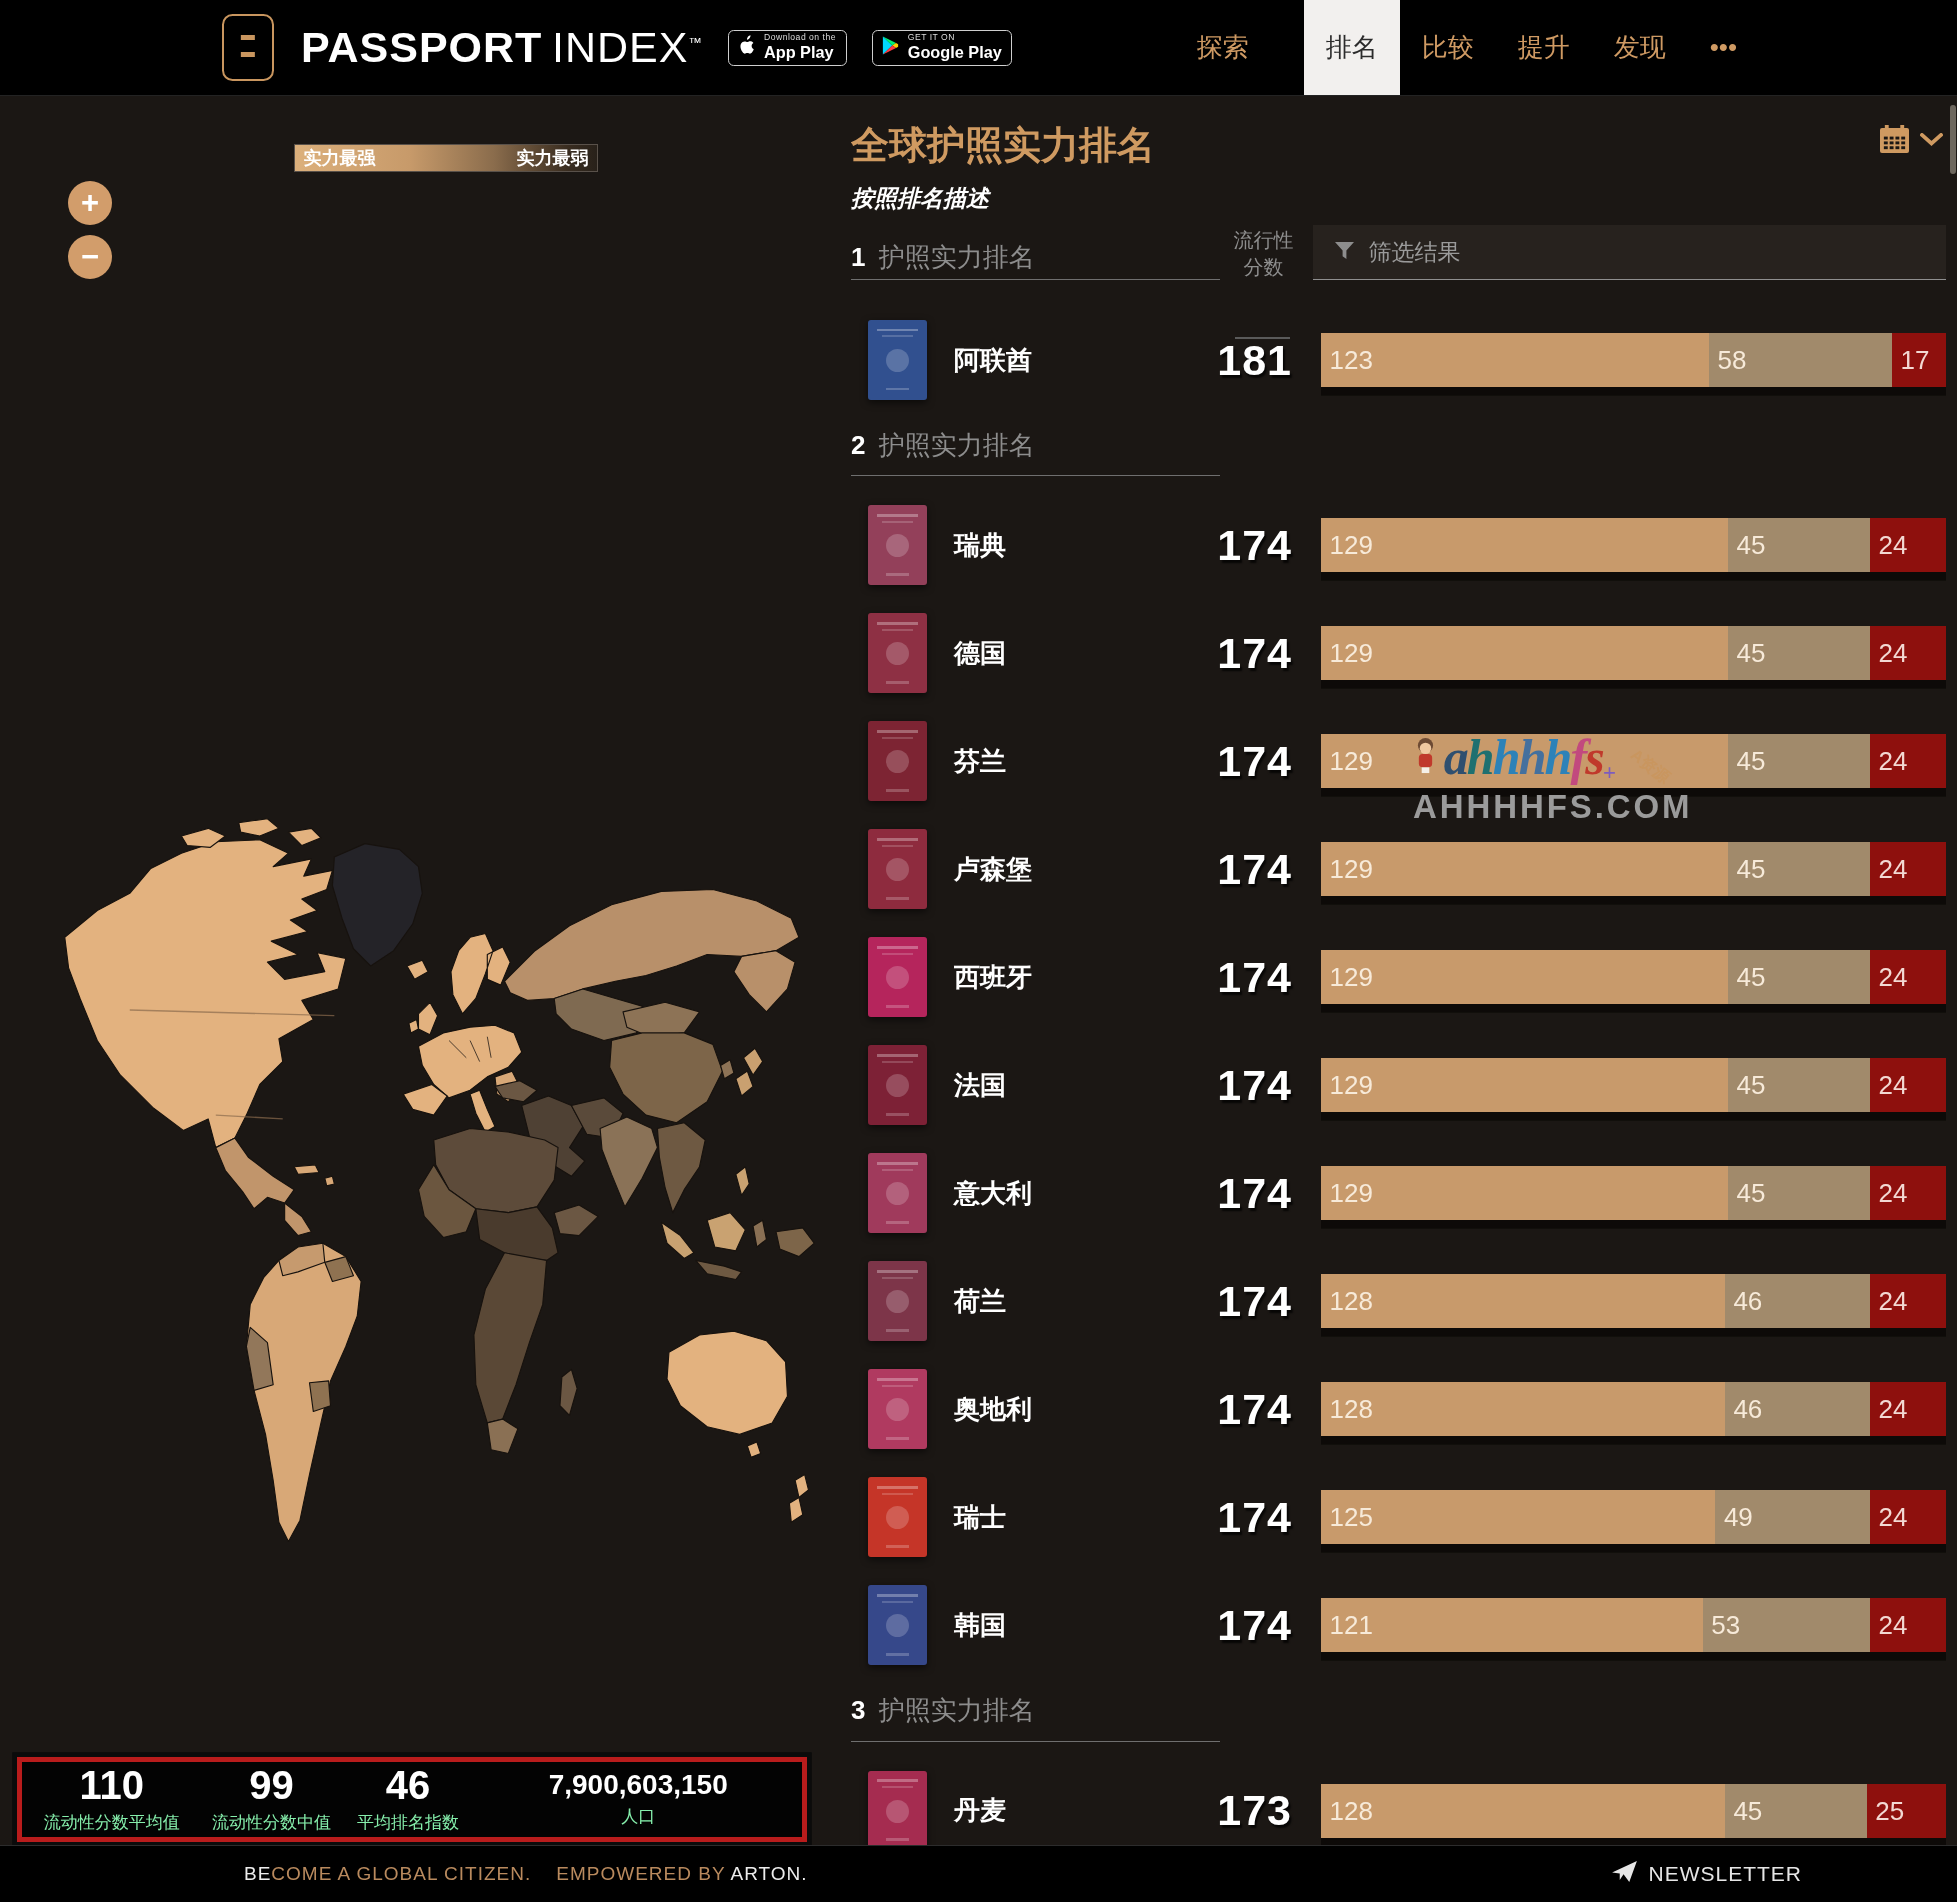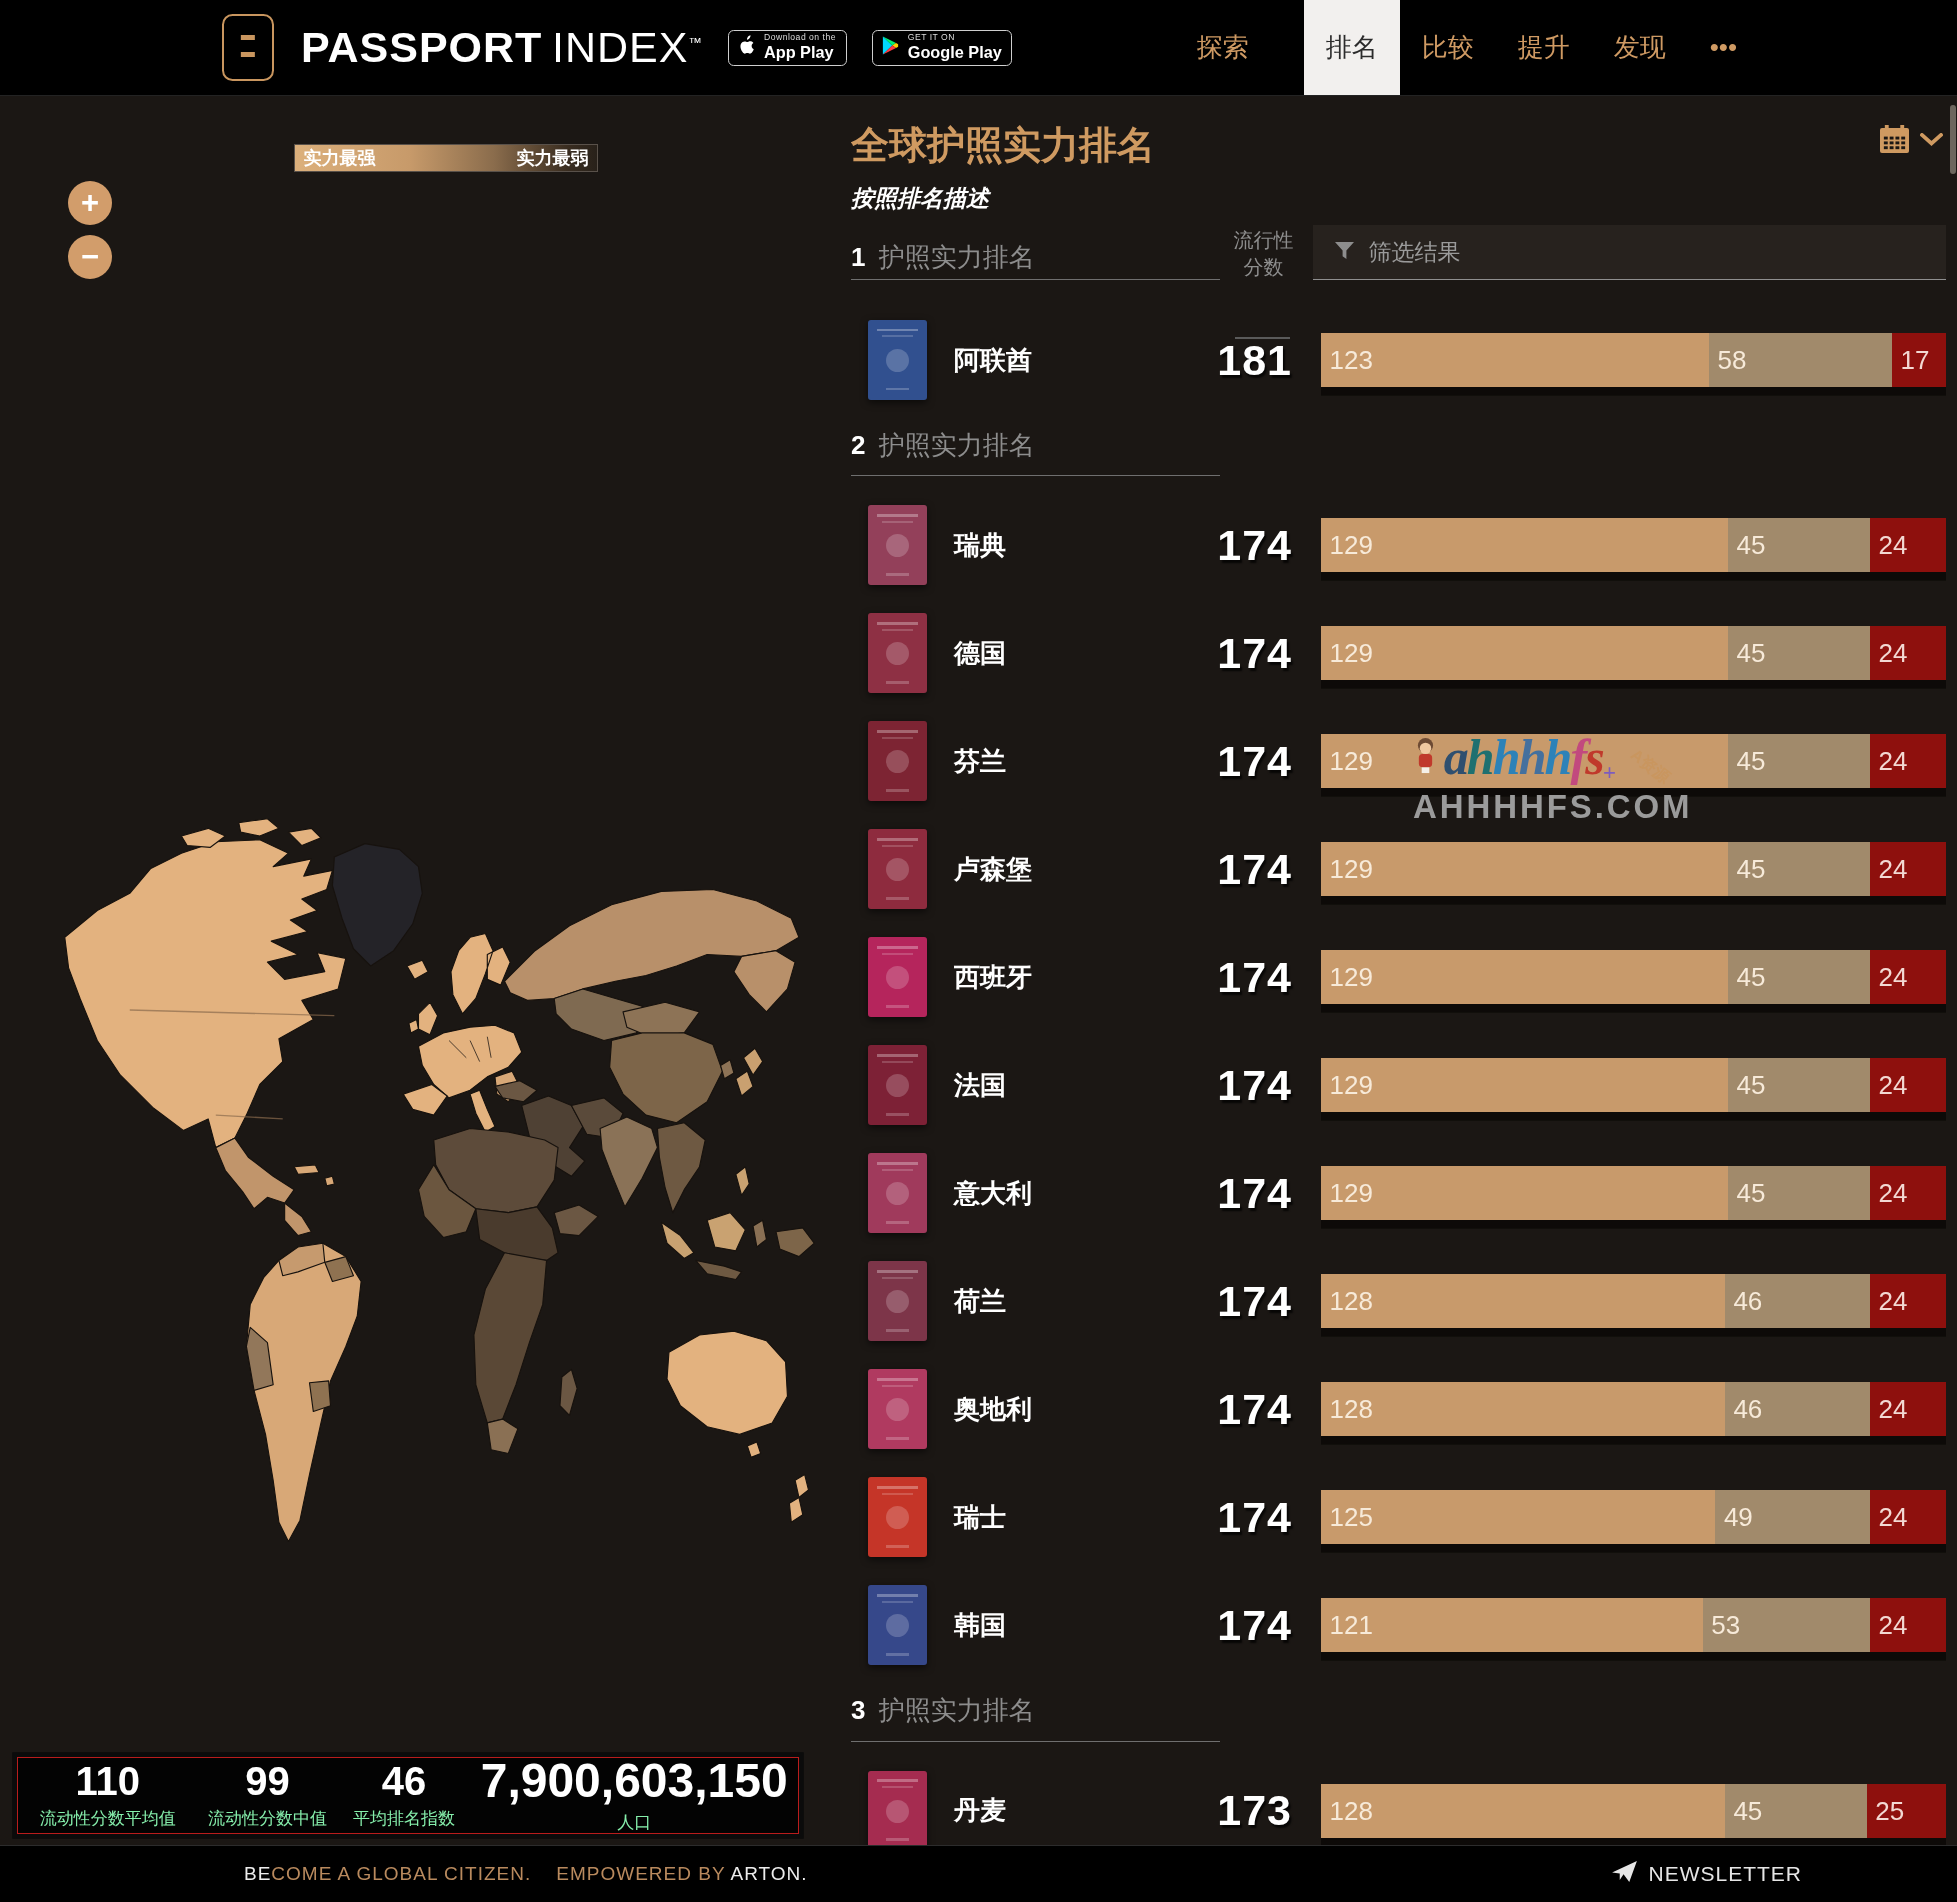--- a/index.html
+++ b/index.html
@@ -30,26 +30,26 @@
           background:linear-gradient(90deg,#dcb07c 0%,#c79a6a 38%,#8a6c4c 66%,#3a2d20 90%,#28211a 100%);
           border:1px solid #59514a;display:flex;justify-content:space-between;align-items:center;
           padding:0 8.6px;font-size:18px;font-weight:700;color:#fff;z-index:3;}
   .zbtn{position:absolute;left:68px;width:44px;height:44px;border-radius:50%;background:#d29d6b;
         color:#fff;font-size:31px;font-weight:700;display:flex;align-items:center;justify-content:center;
         z-index:3;cursor:pointer;}
   .zbtn.zin{top:181px;} .zbtn.zout{top:235px;}
   .map-svg{position:absolute;left:38px;top:811px;width:803px;height:765px;z-index:1;}
 
   .stats{position:absolute;left:17px;top:1757px;width:780px;height:75px;background:#030303;
-         border:1px solid #b91c1c;box-shadow:0 0 0 4.8px #0b0b0b;display:flex;align-items:center;z-index:4;}
+         border:5px solid #b91c1c;box-shadow:0 0 0 4.8px #0b0b0b;display:flex;align-items:center;z-index:4;}
   .stat{display:flex;flex-direction:column;align-items:center;justify-content:center;}
   .stat .v{font-size:40px;font-weight:800;line-height:1;}
   .stat .lb{font-size:17px;color:#86efac;margin-top:5.7px;}
   .stat.s-1{flex-basis:23%;} .stat.s-2{flex-basis:18%;} .stat.s-3{flex-basis:17%;} .stat.s-4{flex-basis:42%;}
-  .stat.s-4 .v{font-size:48px;}
+  .stat.s-4 .v{font-size:28px;}
 
   
   .panel{position:absolute;left:851px;top:96px;width:1107px;height:1749px;overflow:hidden;z-index:2;}
   .p-title{margin-top:24px;font-size:38px;color:#cf9a61;font-weight:700;}
   .p-sub{margin-top:11.5px;font-size:23px;font-style:italic;font-weight:700;}
   .cal{position:absolute;right:15.3px;top:29px;display:flex;align-items:center;gap:9.6px;cursor:pointer;}
   .header-row{position:relative;margin-top:11.5px;height:55px;}
   .sec1{position:absolute;left:0;top:0;width:369px;height:100%;border-bottom:1.9px solid #6f6f6f;
         font-size:26px;color:#8d8d8d;padding-top:15.3px;box-sizing:border-box;}
   .num-w{color:#fff;font-weight:700;margin-right:13.4px;}

